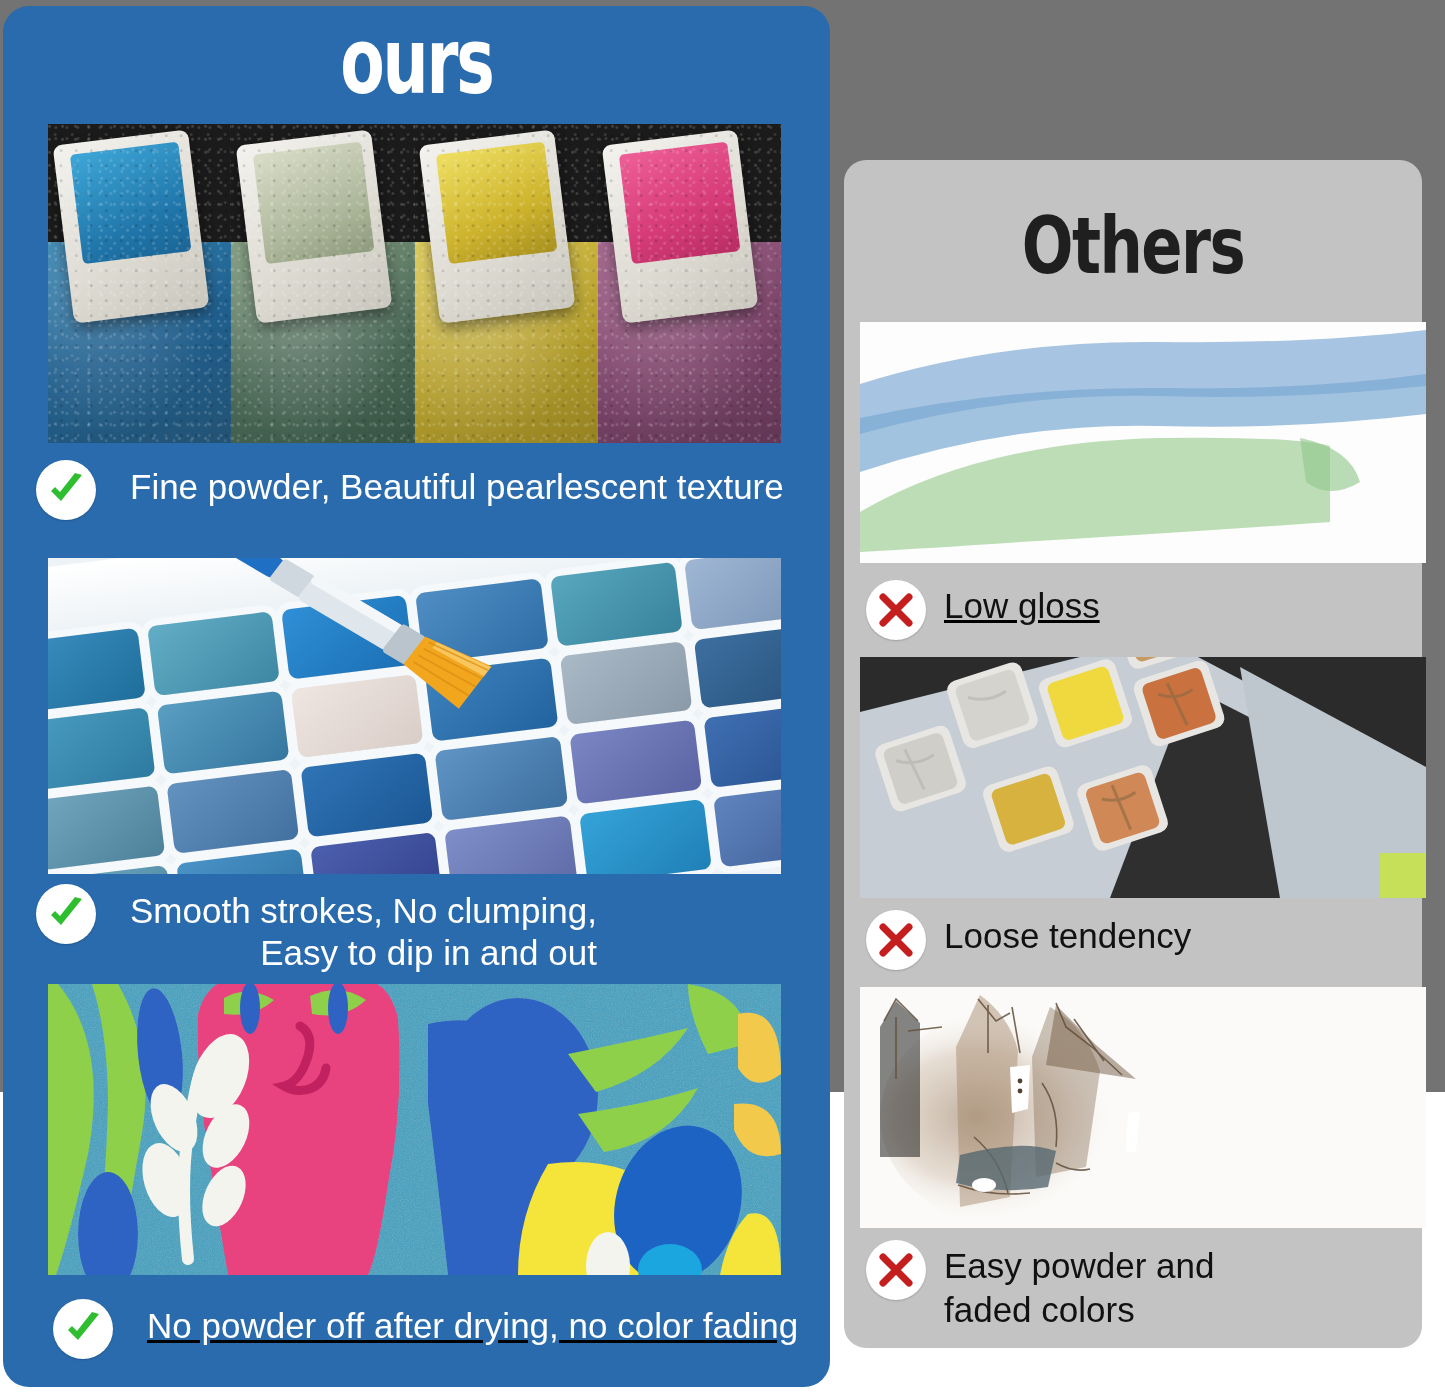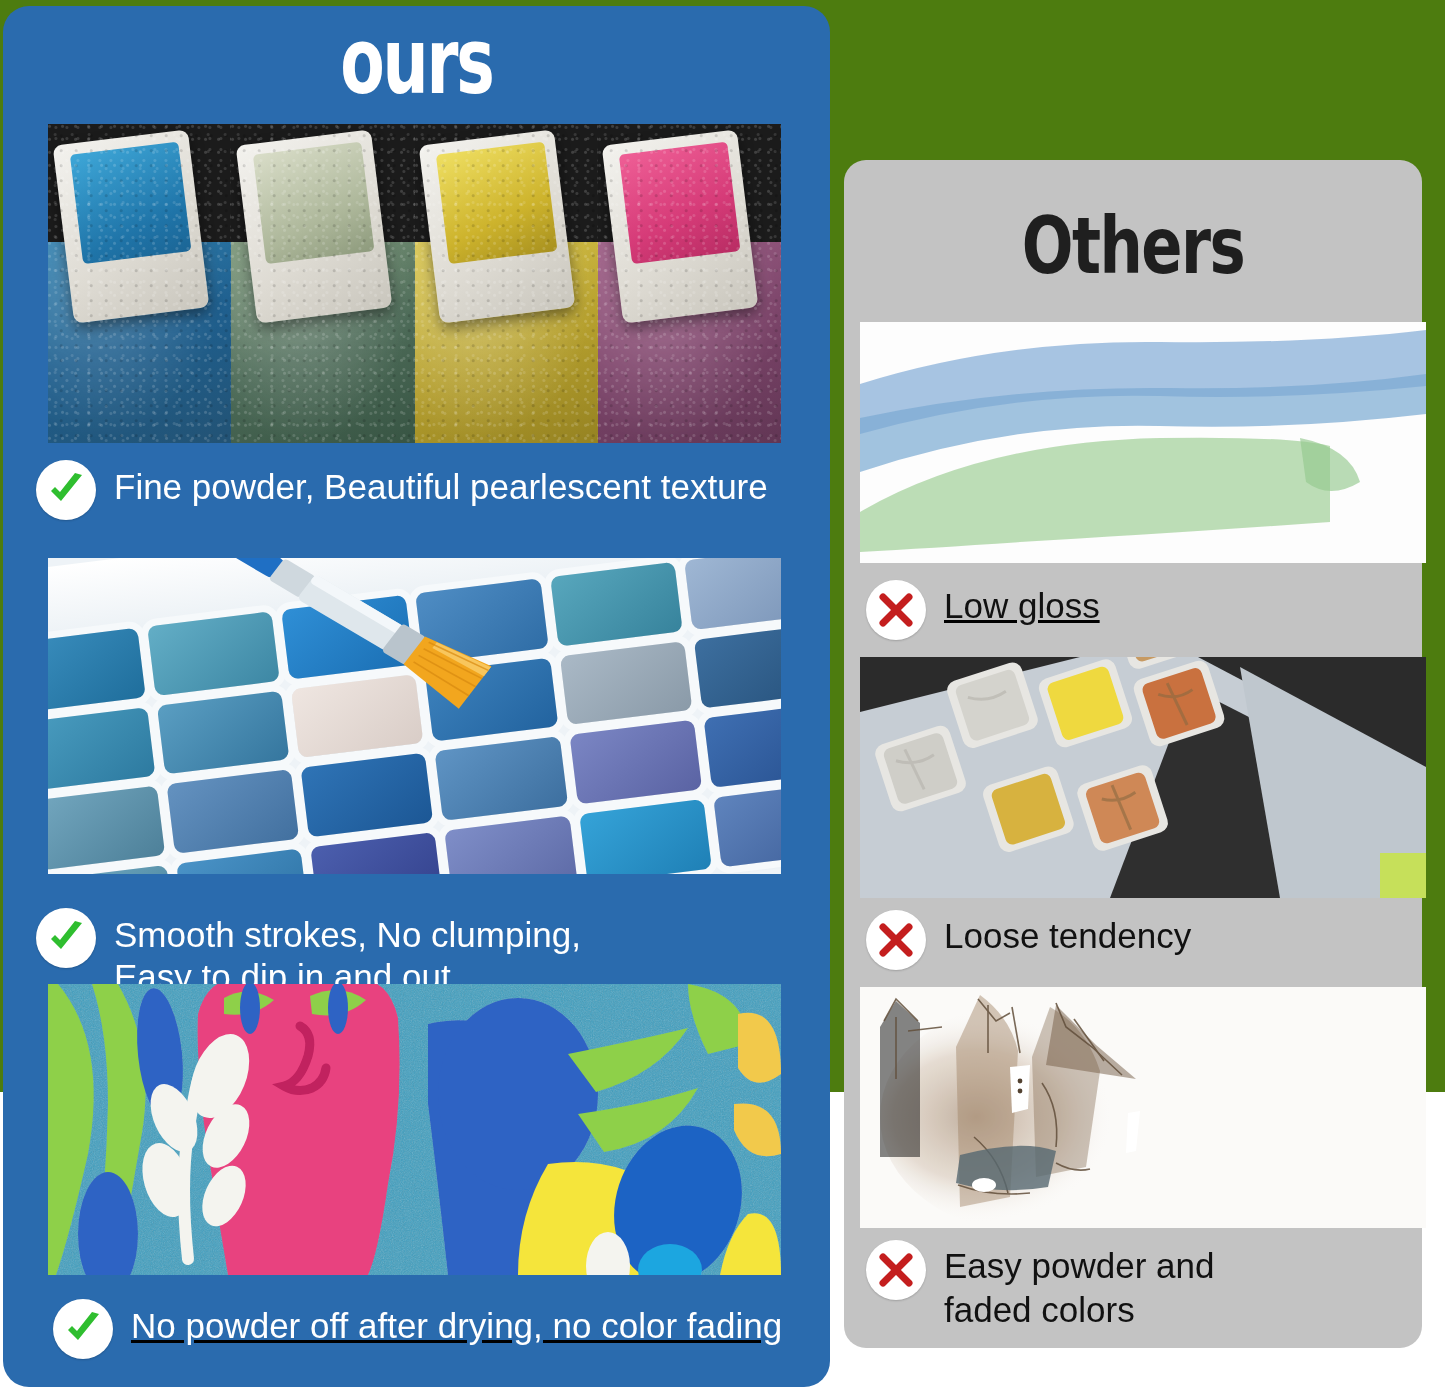--- a/index.html
+++ b/index.html
@@ -2,21 +2,21 @@
 <html><head>
 <meta charset="utf-8">
 <style>
   * { box-sizing: border-box; margin: 0; padding: 0; }
   html, body {
     width: 1445px; height: 1398px;
     background: #ffffff;
     font-family: "Liberation Sans", sans-serif;
     overflow: hidden;
   }
-  .stage { position: relative; width: 1445px; height: 1092px; background:#4d7c0f; }
+  .stage { position: relative; width: 1445px; height: 1092px; background:#737373; }
 
   
   .ours-panel {
     position: absolute; left: 3px; top: 6px; width: 827px; height: 1381px;
     background: #2A6BAE;
     border-radius: 26px;
   }
   .ours-title {
     position: absolute; left: 0; top: 10px; width: 827px;
     text-align: center;
@@ -103,37 +103,37 @@
     transform: rotate(0deg);
   }
   .brush svg { width:100%; height:100%; overflow:visible; }
 
   
   .strip3 { left: 48px; top: 984px; width: 733px; height: 291px; background:#3f9fc0; }
   .strip3 svg { width: 100%; height: 100%; display:block; }
 
   
   .feat {
-    position: absolute; display: flex; align-items: flex-start; gap: 18px;
+    position: absolute; display: flex; align-items: flex-start; gap: 34px;
   }
   .badge {
     width: 60px; height: 60px; border-radius: 50%;
     background: #ffffff; flex: 0 0 60px;
     display: flex; align-items: center; justify-content: center;
     box-shadow: 0 1px 2px rgba(0,0,0,.18);
   }
   .badge svg { display:block; }
   .feat-text {
     color: #ffffff; font-size: 35px; line-height: 42px;
     font-family: "Liberation Sans", sans-serif;
     padding-top: 6px;
     white-space: pre-line;
   }
   .f1 { left: 36px; top: 460px; }
-  .f2 { left: 36px; top: 908px; }
+  .f2 { left: 36px; top: 884px; text-align: right; }
   .f3 { left: 53px; top: 1299px; text-decoration: underline; }
 
   
   .others-panel {
     position: absolute; left: 844px; top: 160px; width: 578px; height: 1188px;
     background: #c3c3c3;
     border-radius: 22px;
   }
   .others-title {
     position: absolute; left: 0; top: 46px; width: 578px;

